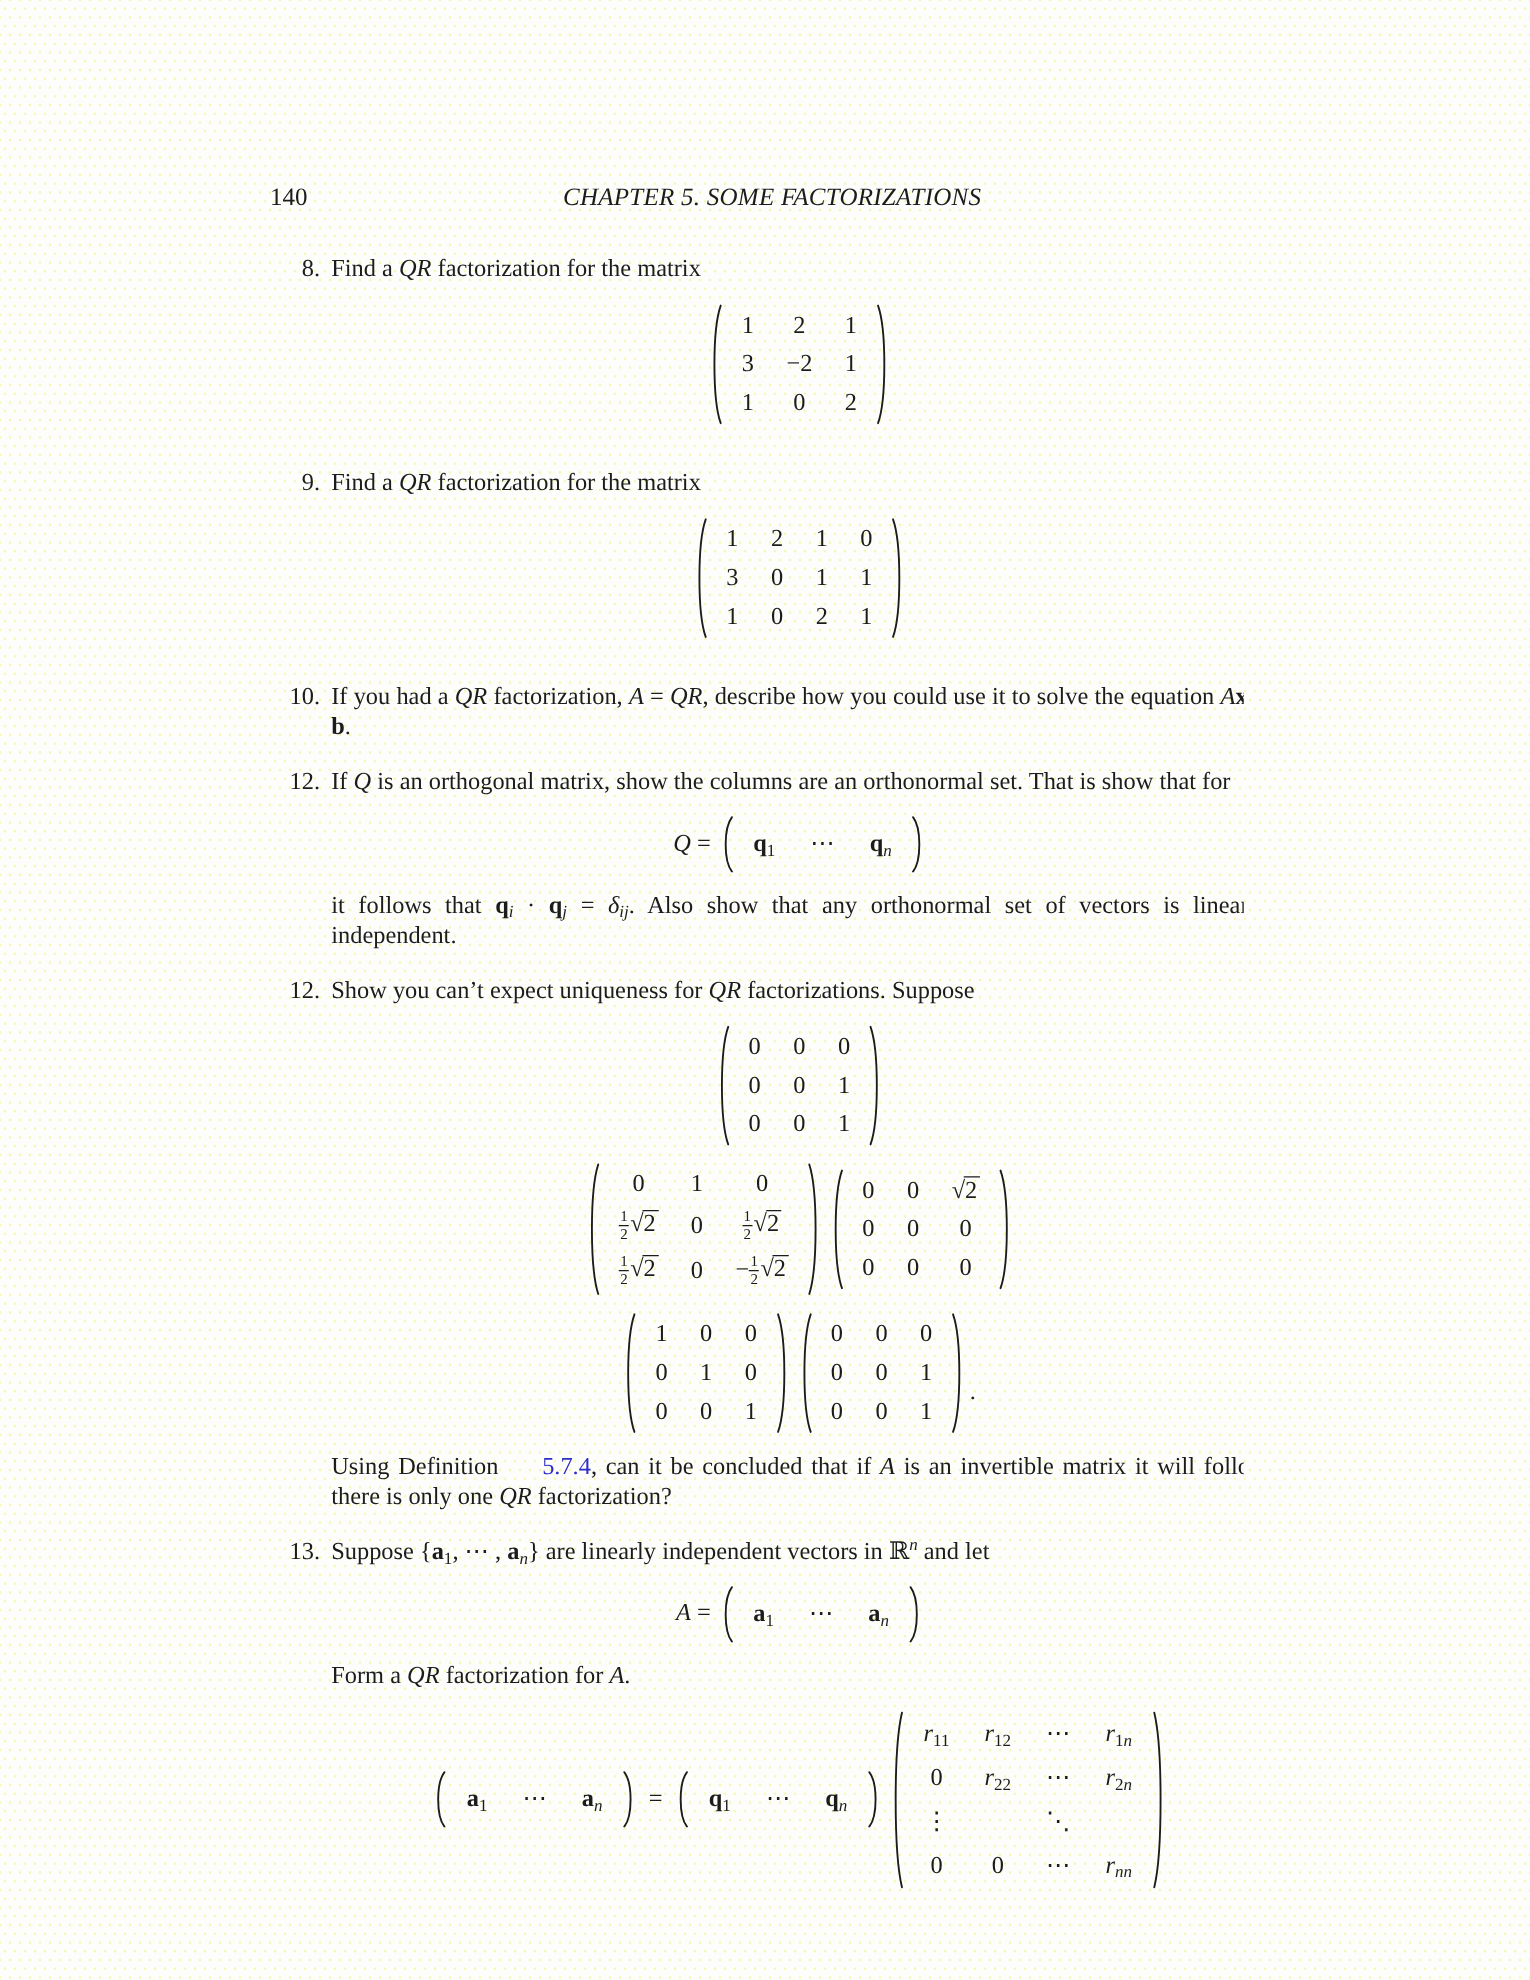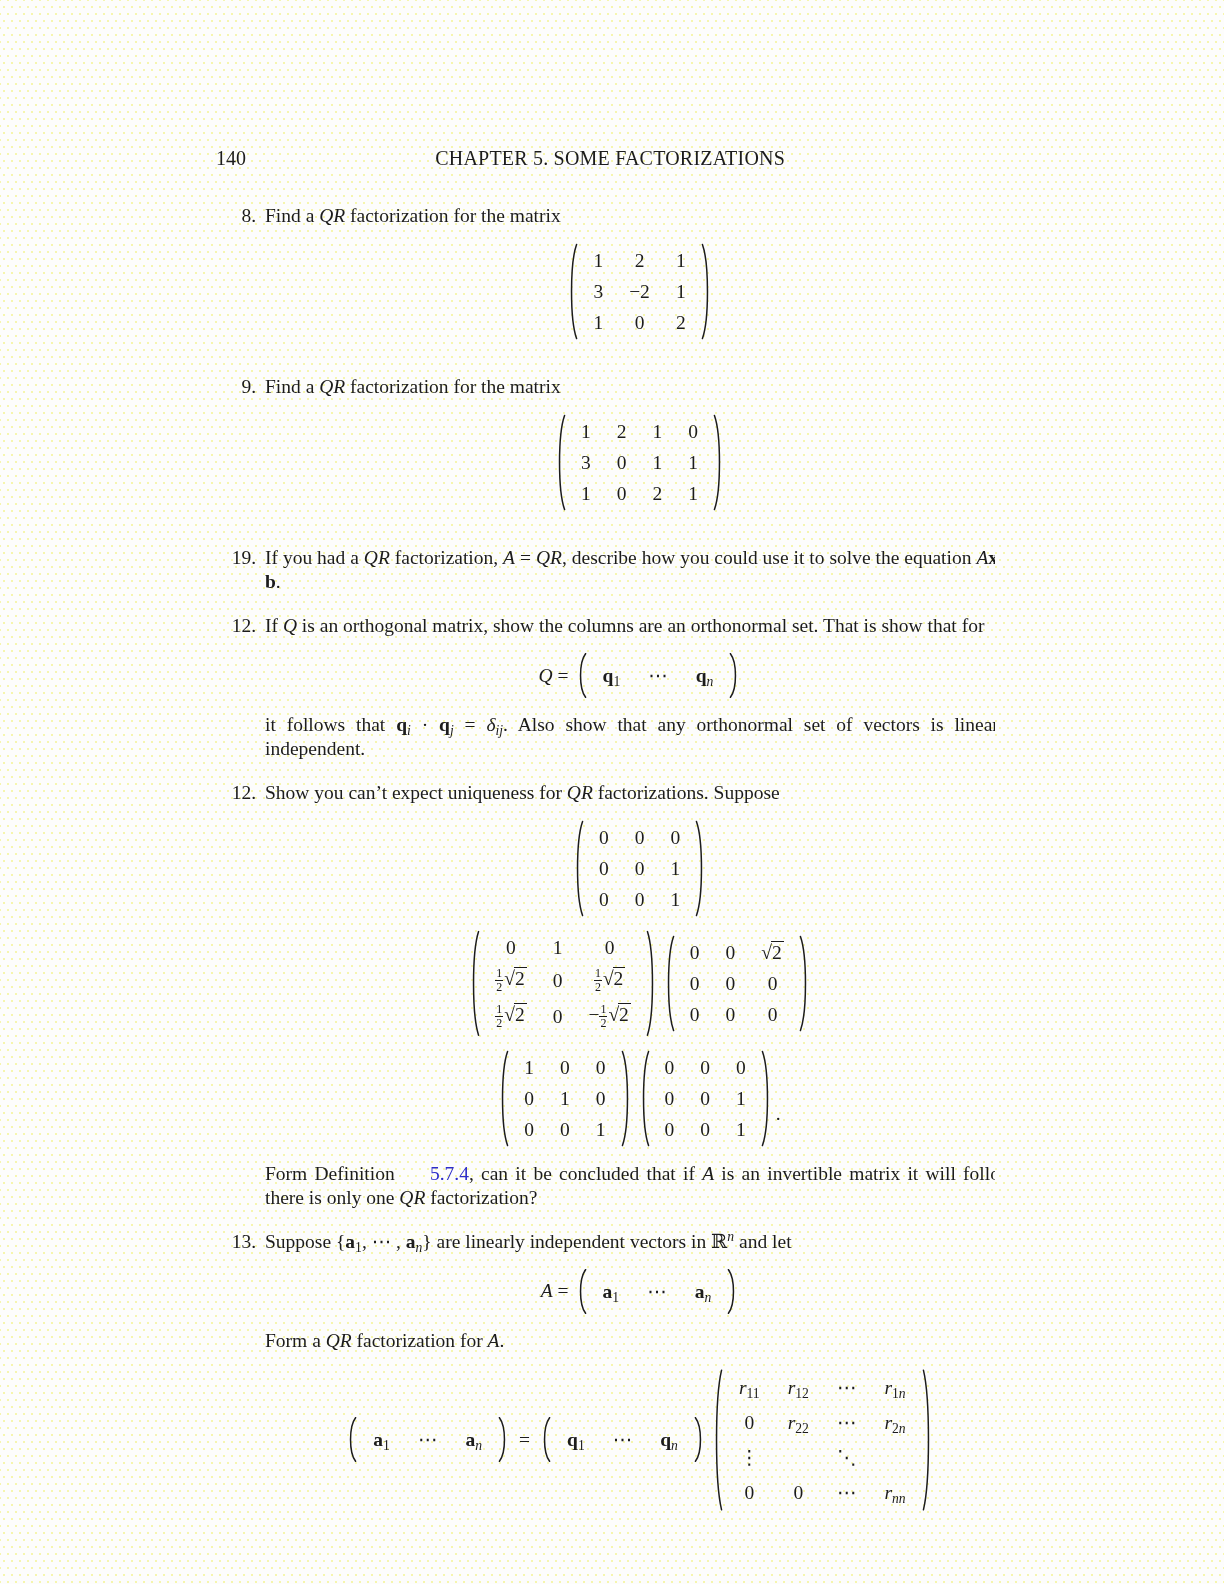--- a/index.html
+++ b/index.html
@@ -13,21 +13,21 @@
     background-size:8px 14px, 8px 14px;
     background-position:0 0, 4px 7px;
     font-family:"Liberation Serif","DejaVu Serif",serif;
     color:var(--ink);
     -webkit-font-smoothing:antialiased;
   }
   .page{box-sizing:border-box;width:995px;height:1584px;overflow:hidden;
         padding:146px 210px 40px 216px;}
   .pagehead{display:flex;justify-content:space-between;align-items:baseline;
             font-size:20px;line-height:24px;margin-bottom:34px;}
-  .chap{letter-spacing:0.2px;text-align:right;}
+  .chap{font-style:italic;letter-spacing:0.2px;text-align:right;}
   .problems{width:798px;}
   .item{display:grid;grid-template-columns:49px 1fr;margin-bottom:20px;}
   .ilabel{text-align:right;padding-right:9px;font-size:19.5px;line-height:24px;}
   .ibody{font-size:19.5px;line-height:24px;}
   .ptext{margin:0;text-align:justify;}
   .it{font-style:italic;}
   .bf{font-weight:bold;}
   .link{color:var(--link);margin-left:28px;}
   sub,sup{font-size:70%;line-height:0;}
   sub{vertical-align:-0.28em;}
@@ -129,21 +129,21 @@
               </span>
               <svg viewBox="0 0 10 100" preserveAspectRatio="none" class="paren r">
                 <path d="M1.3 1.5 C 7.4 21 7.4 79 1.3 98.5" fill="none" stroke="currentColor" stroke-width="1.5" vector-effect="non-scaling-stroke" stroke-linecap="round"></path>
               </svg>
             </span>
         </div>
       </div>
     </section>
 
     <section class="item">
-      <span class="ilabel">19.</span>
+      <span class="ilabel">10.</span>
       <div class="ibody">
         <p class="ptext"><span class="">If you had a </span><span class="it">QR</span><span class=""> factorization, </span><span class="it">A</span><span class=""> = </span><span class="it">QR</span><span class="">, describe how you could use it to solve the equation </span><span class="it">A</span><span class="bf">x</span><span class=""> = </span><span class="bf">b</span><span class="">.</span></p>
       </div>
     </section>
 
     <section class="item">
       <span class="ilabel">12.</span>
       <div class="ibody">
         <p class="ptext"><span class="">If </span><span class="it">Q</span><span class=""> is an orthogonal matrix, show the columns are an orthonormal set. That is show that for</span></p>
         <div class="eq">
@@ -309,21 +309,21 @@
                   <span class="mtd">0</span>
                   <span class="mtd">1</span>
                 </span>
               </span>
               <svg viewBox="0 0 10 100" preserveAspectRatio="none" class="paren r">
                 <path d="M1.3 1.5 C 7.4 21 7.4 79 1.3 98.5" fill="none" stroke="currentColor" stroke-width="1.5" vector-effect="non-scaling-stroke" stroke-linecap="round"></path>
               </svg>
             </span>
           <span class="trail">.</span>
         </div>
-        <p class="ptext"><span class="">Form Definition </span><span class="link">5.7.4</span><span class="">, can it be concluded that if </span><span class="it">A</span><span class=""> is an invertible matrix it will follow there is only one </span><span class="it">QR</span><span class=""> factorization?</span></p>
+        <p class="ptext"><span class="">Using Definition </span><span class="link">5.7.4</span><span class="">, can it be concluded that if </span><span class="it">A</span><span class=""> is an invertible matrix it will follow there is only one </span><span class="it">QR</span><span class=""> factorization?</span></p>
       </div>
     </section>
 
     <section class="item">
       <span class="ilabel">13.</span>
       <div class="ibody">
         <p class="ptext"><span class="">Suppose {</span><span class="bf">a</span><sub>1</sub><span class="">, ⋯ , </span><span class="bf">a</span><sub class="it">n</sub><span class="">} are linearly independent vectors in </span><span class="">ℝ</span><sup class="it">n</sup><span class=""> and let</span></p>
         <div class="eq">
           <span class="lhs"><span class="it">A</span><span class=""> =</span></span>
           <span class="mat vec">

